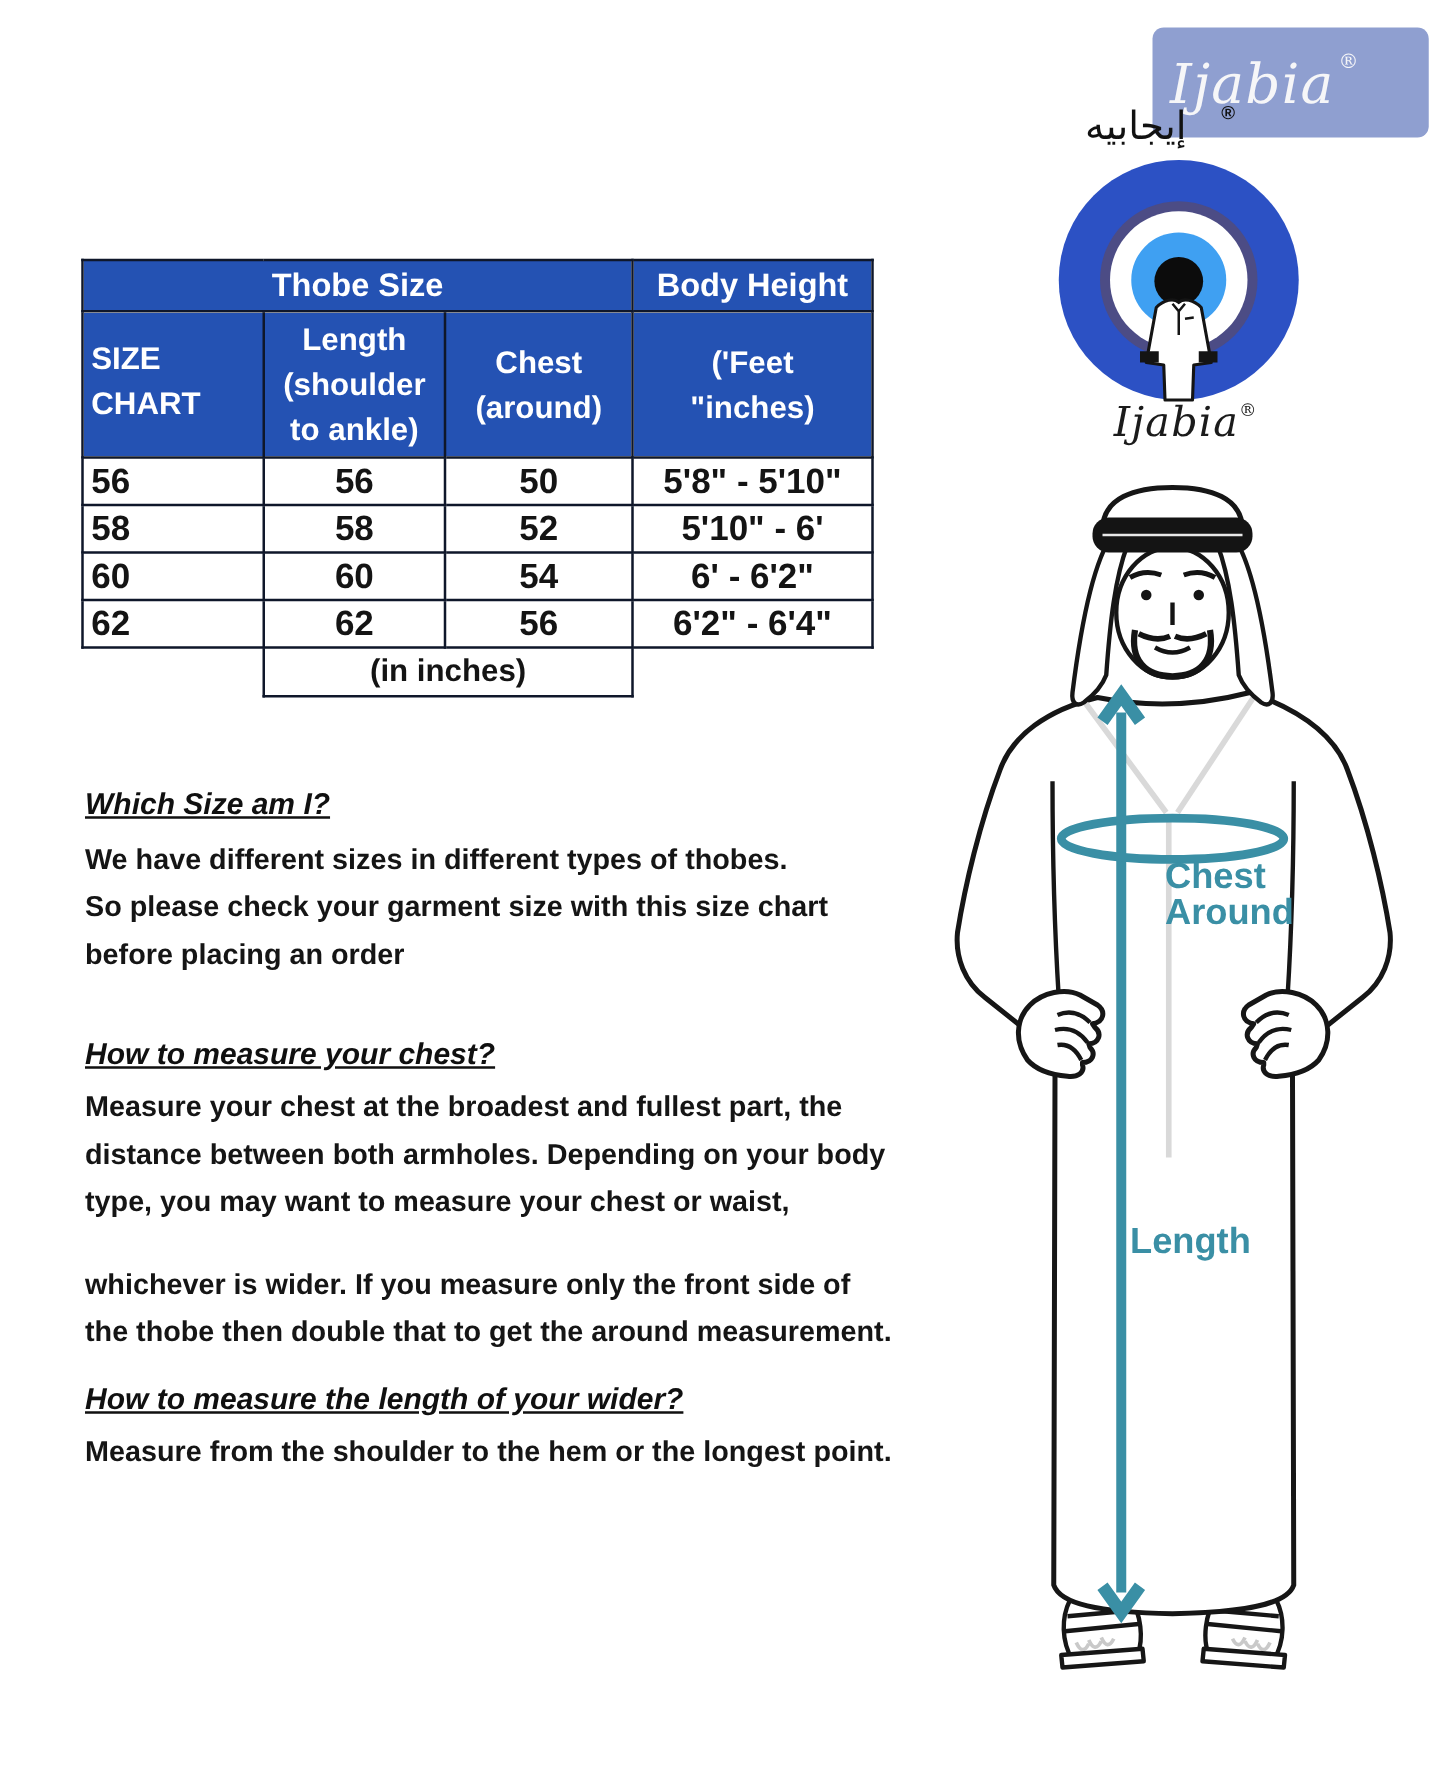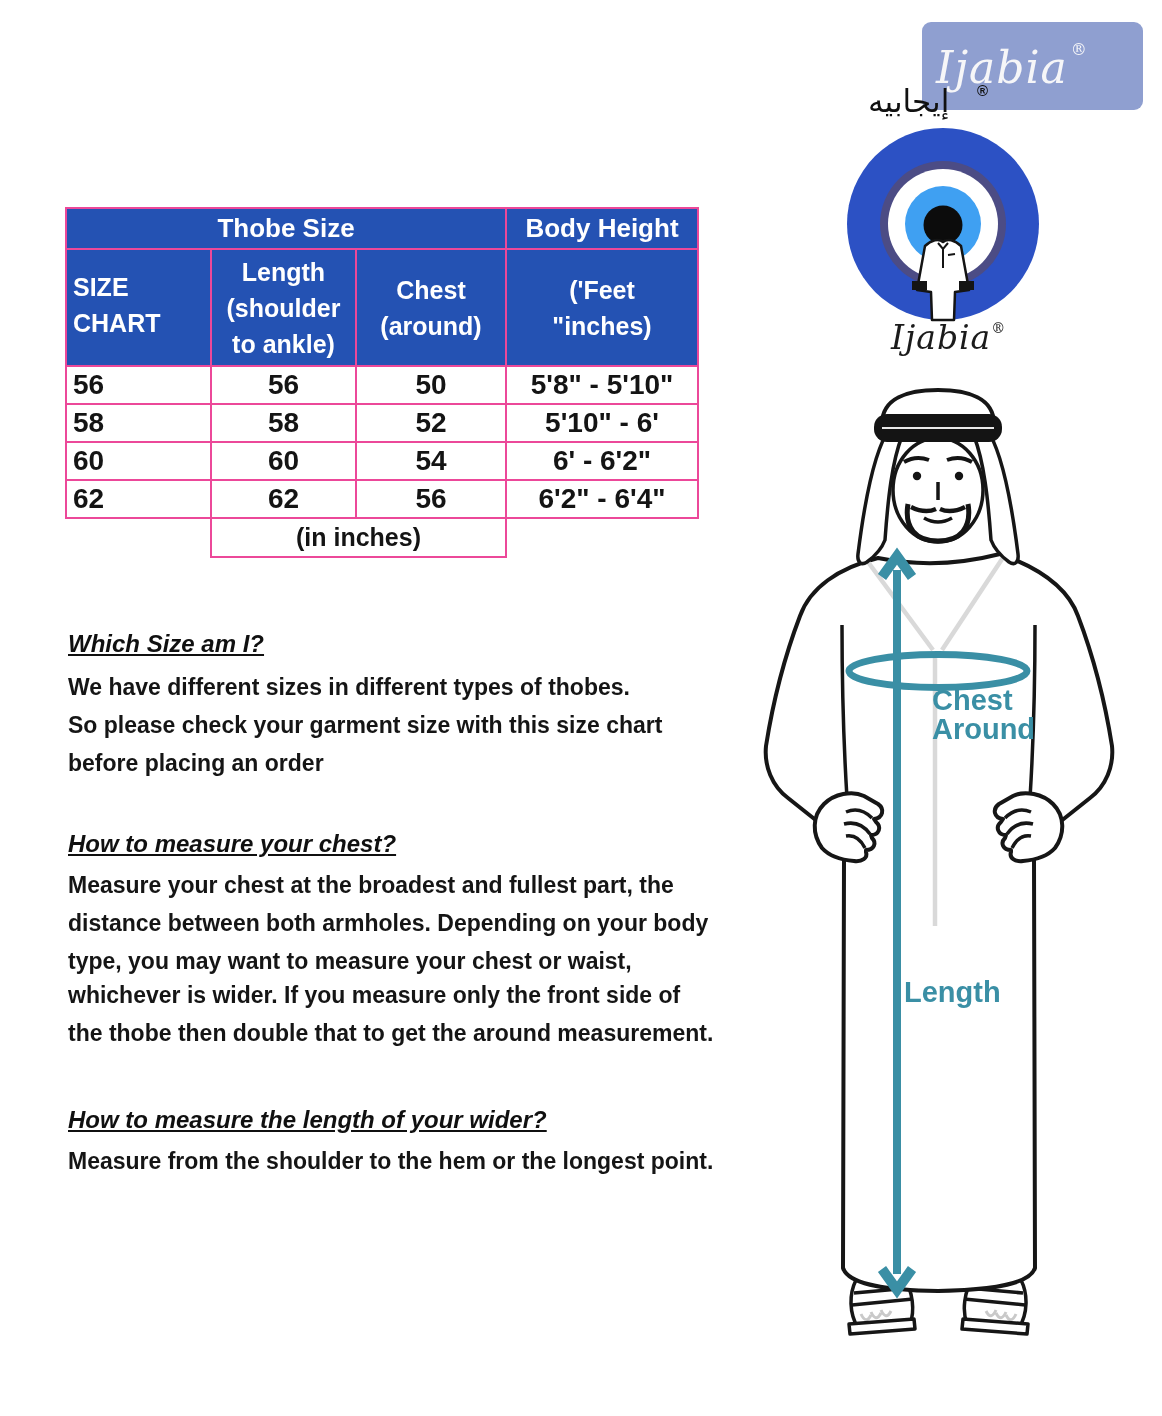--- a/index.html
+++ b/index.html
@@ -8,21 +8,21 @@
     font-family:"Liberation Sans", sans-serif;color:#141414;overflow:hidden;
   }
   .abs{position:absolute;}
 
   
   table.size-table{
     position:absolute;left:65px;top:207px;
     border-collapse:collapse;table-layout:fixed;
   }
   .size-table th,.size-table td{
-    border:2px solid #ec4899;padding:0;overflow:hidden;
+    border:2px solid #0f172a;padding:0;overflow:hidden;
   }
   .size-table th.blue{
     background:var(--table_blue,#2452b3);color:#fff;font-weight:700;
     text-align:center;vertical-align:middle;white-space:pre-line;
   }
   .row-title{height:41px;}
   .row-title th{font-size:26px;}
   .row-cols{height:117px;}
   .row-cols th{font-size:25px;line-height:36px;}
   .row-cols th.col-size{text-align:left;vertical-align:bottom;padding:0 0 24px 6px;}
@@ -149,21 +149,21 @@
 
 <div class="sec-heading" style="top:630px">Which Size am I?</div>
 <div class="sec-body" style="top:668px">We have different sizes in different types of thobes.
 So please check your garment size with this size chart
 before placing an order</div>
 
 <div class="sec-heading" style="top:830px">How to measure your chest?</div>
 <div class="sec-body" style="top:866px">Measure your chest at the broadest and fullest part, the
 distance between both armholes. Depending on your body
 type, you may want to measure your chest or waist,</div>
-<div class="sec-body" style="top:976px">whichever is wider. If you measure only the front side of
+<div class="sec-body" style="top:1008px">whichever is wider. If you measure only the front side of
 the thobe then double that to get the around measurement.</div>
 
 <div class="sec-heading" style="top:1106px">How to measure the length of your wider?</div>
 <div class="sec-body" style="top:1142px">Measure from the shoulder to the hem or the longest point.</div>
 
 <svg class="abs" style="left:758px;top:378px" width="404" height="1040" viewBox="0 0 404 1040">
 
   <g stroke="#161616" stroke-width="3.5" fill="#ffffff" stroke-linejoin="round">
     <g>
       <path d="M 98,902 L 146,899 C 155,914 157,933 152,946 L 100,950 C 91,935 91,916 98,902 Z"></path>

